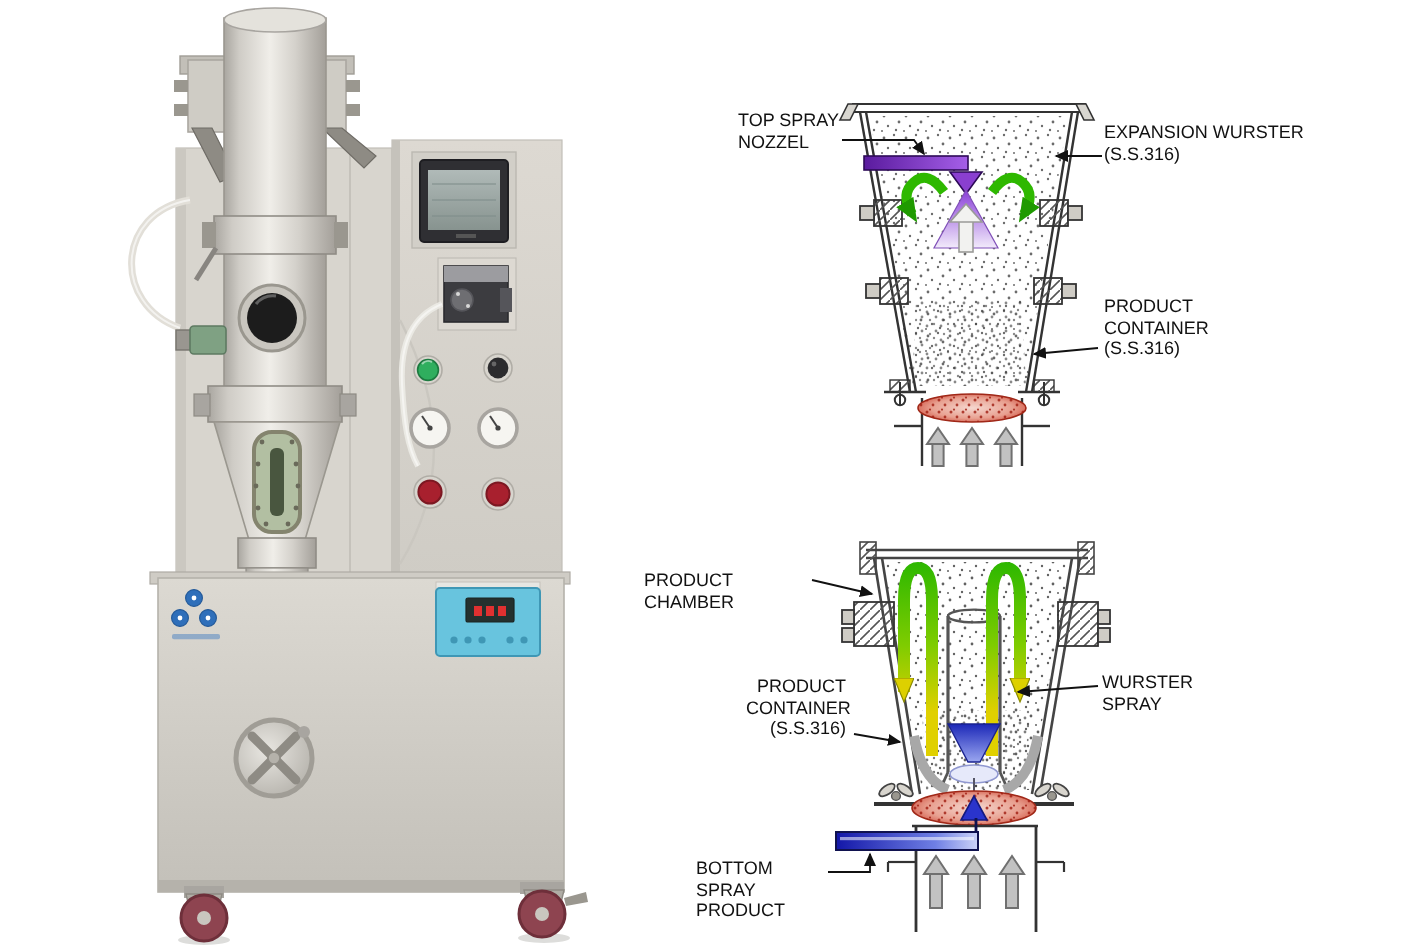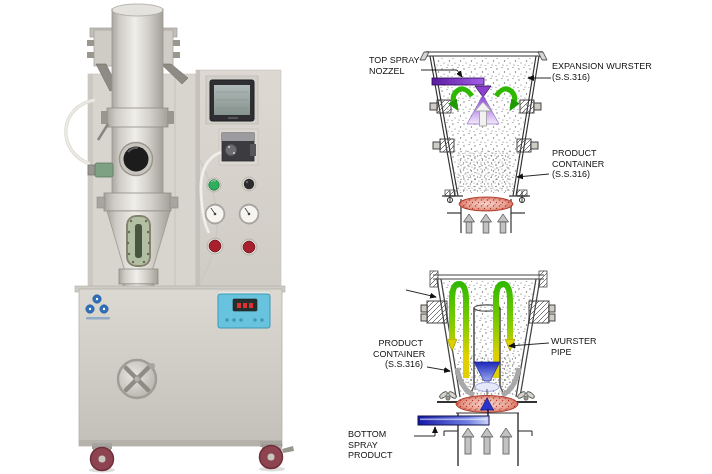--- a/index.html
+++ b/index.html
@@ -470,21 +470,22 @@
   </g>
 </svg>
 
 <div class="dlabel ta-c" style="left:369px;top:55px;width:56px">TOP SPRAY
 NOZZEL</div>
 <div class="dlabel" style="left:552px;top:61px;width:120px">EXPANSION WURSTER
 (S.S.316)</div>
 <div class="dlabel" style="left:552px;top:148px;width:80px">PRODUCT
 CONTAINER
 (S.S.316)</div>
+<div class="dlabel" style="left:322px;top:285px;width:90px">PRODUCT CHAMBER</div>
 <div class="dlabel ta-r" style="left:373px;top:338px;width:50px">PRODUCT
 CONTAINER
 (S.S.316)</div>
 <div class="dlabel" style="left:551px;top:336px;width:60px">WURSTER
-PIPE</div>
+SPRAY</div>
 <div class="dlabel ta-c" style="left:348px;top:429px;width:66px">BOTTOM SPRAY
 PRODUCT</div>
 
 </div>
 
 </body></html>

